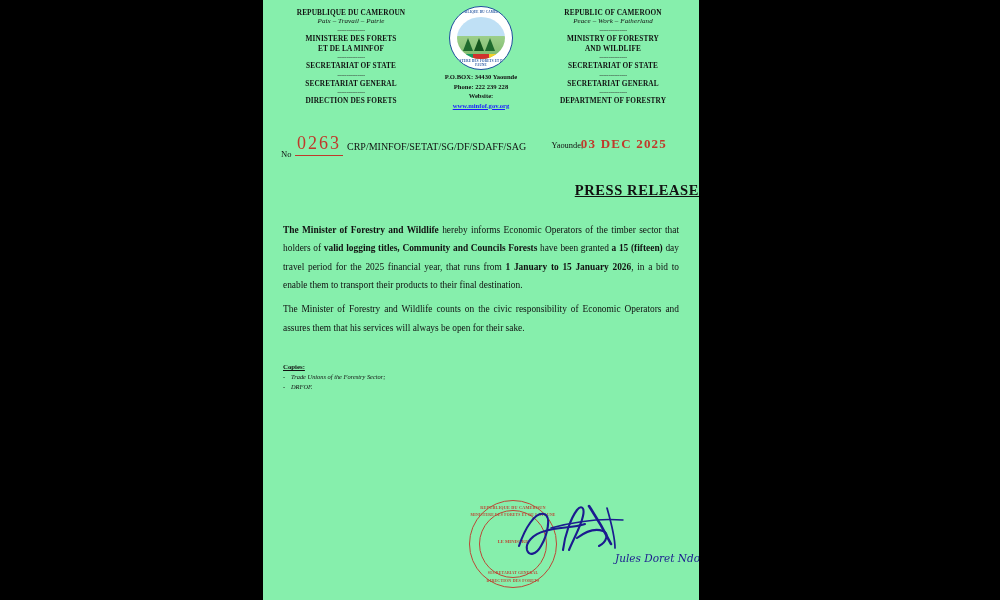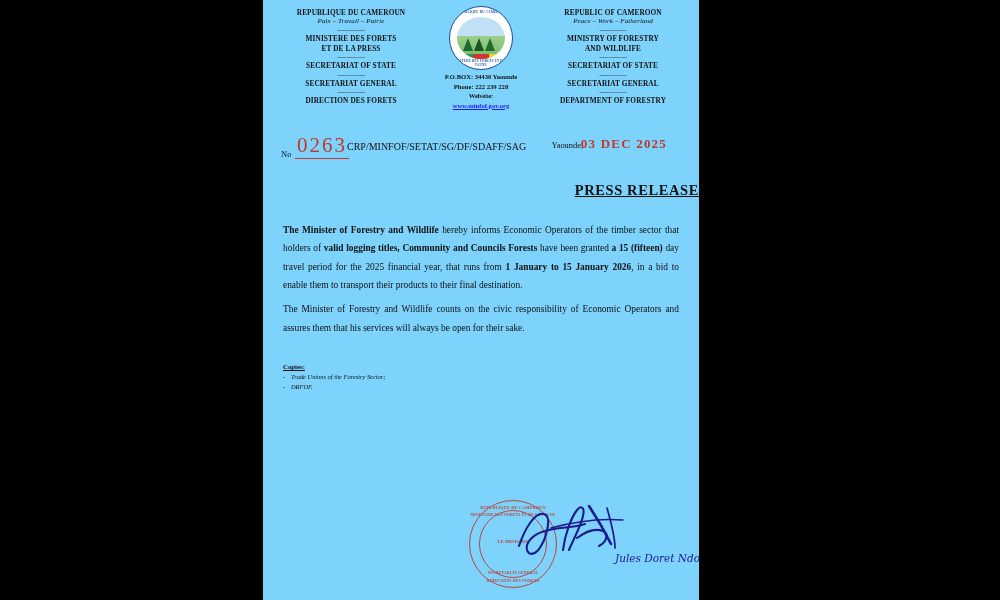--- a/index.html
+++ b/index.html
@@ -18,21 +18,21 @@
     width: 1000px;
     height: 600px;
     background: #000;
   }
   .page {
     position: absolute;
     left: 263px;
     top: 0;
     width: 436px;
     height: 600px;
-    background: #7dd3fc;
+    background: #86efac;
     overflow: hidden;
   }
   
   .header {
     position: relative;
     width: 436px;
     height: 132px;
   }
   .hcol {
     position: absolute;
@@ -136,21 +136,21 @@
   .refline .no {
     position: absolute;
     left: 18px;
     top: 15px;
   }
   .refline .numhand {
     position: absolute;
     left: 32px;
     top: 0px;
     font-family: "Liberation Serif", serif;
-    font-size: 21px;
+    font-size: 18px;
     color: #c0392b;
     letter-spacing: 2px;
     border-bottom: 1.4px solid #c0392b;
     padding: 0 2px 1px 2px;
     line-height: 1.1;
   }
   .refline .code {
     position: absolute;
     left: 84px;
     top: 7px;
@@ -296,21 +296,21 @@
 <div class="stage">
   <div class="page">
 
     <div class="header">
 
       <div class="hcol left">
         <div>REPUBLIQUE DU CAMEROUN</div>
         <div class="sub">Paix – Travail – Patrie</div>
         <div class="dash">---------------</div>
         <div>MINISTERE DES FORETS</div>
-        <div>ET DE LA PRESS</div>
+        <div>ET DE LA MINFOF</div>
         <div class="dash">---------------</div>
         <div>SECRETARIAT OF STATE</div>
         <div class="dash">---------------</div>
         <div>SECRETARIAT GENERAL</div>
         <div class="dash">---------------</div>
         <div>DIRECTION DES FORETS</div>
       </div>
 
       <div class="logo-wrap">
         <div class="crest">

